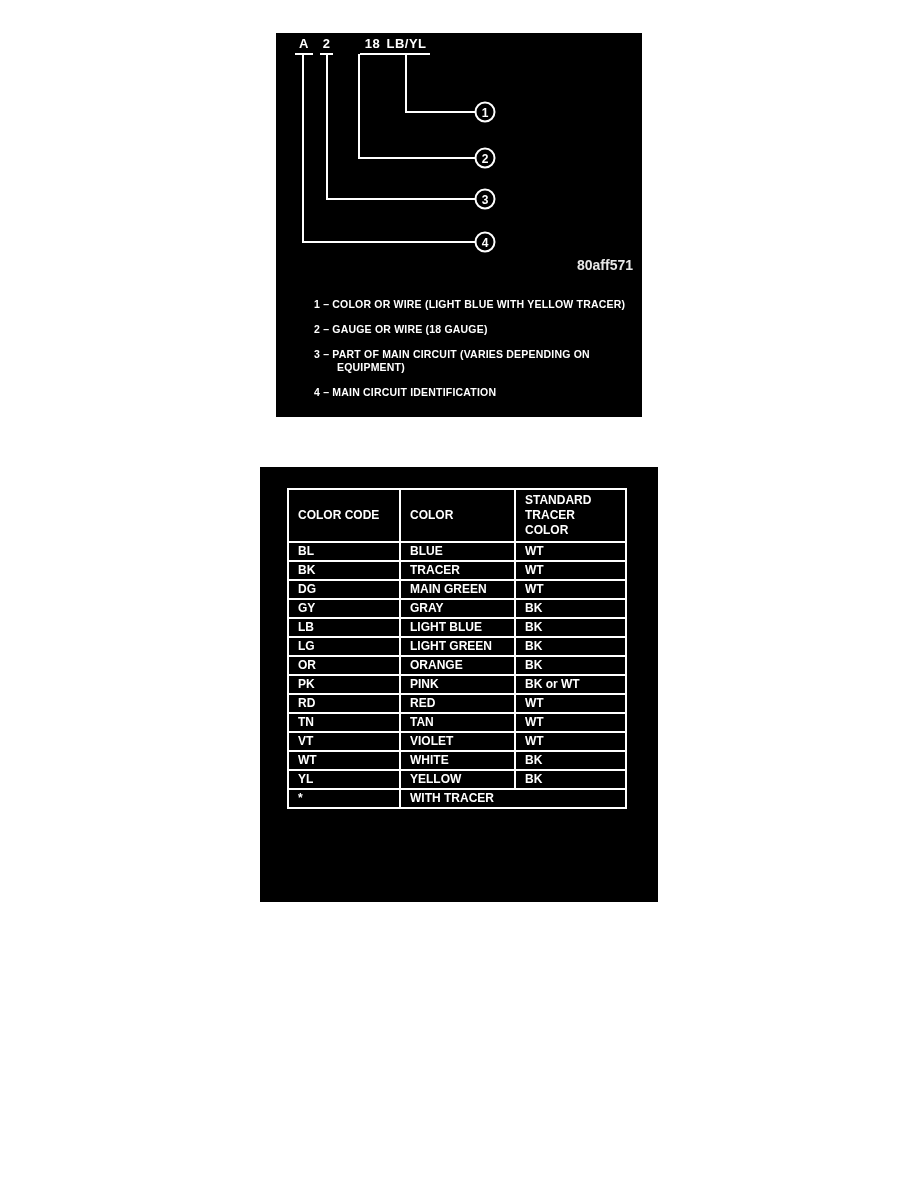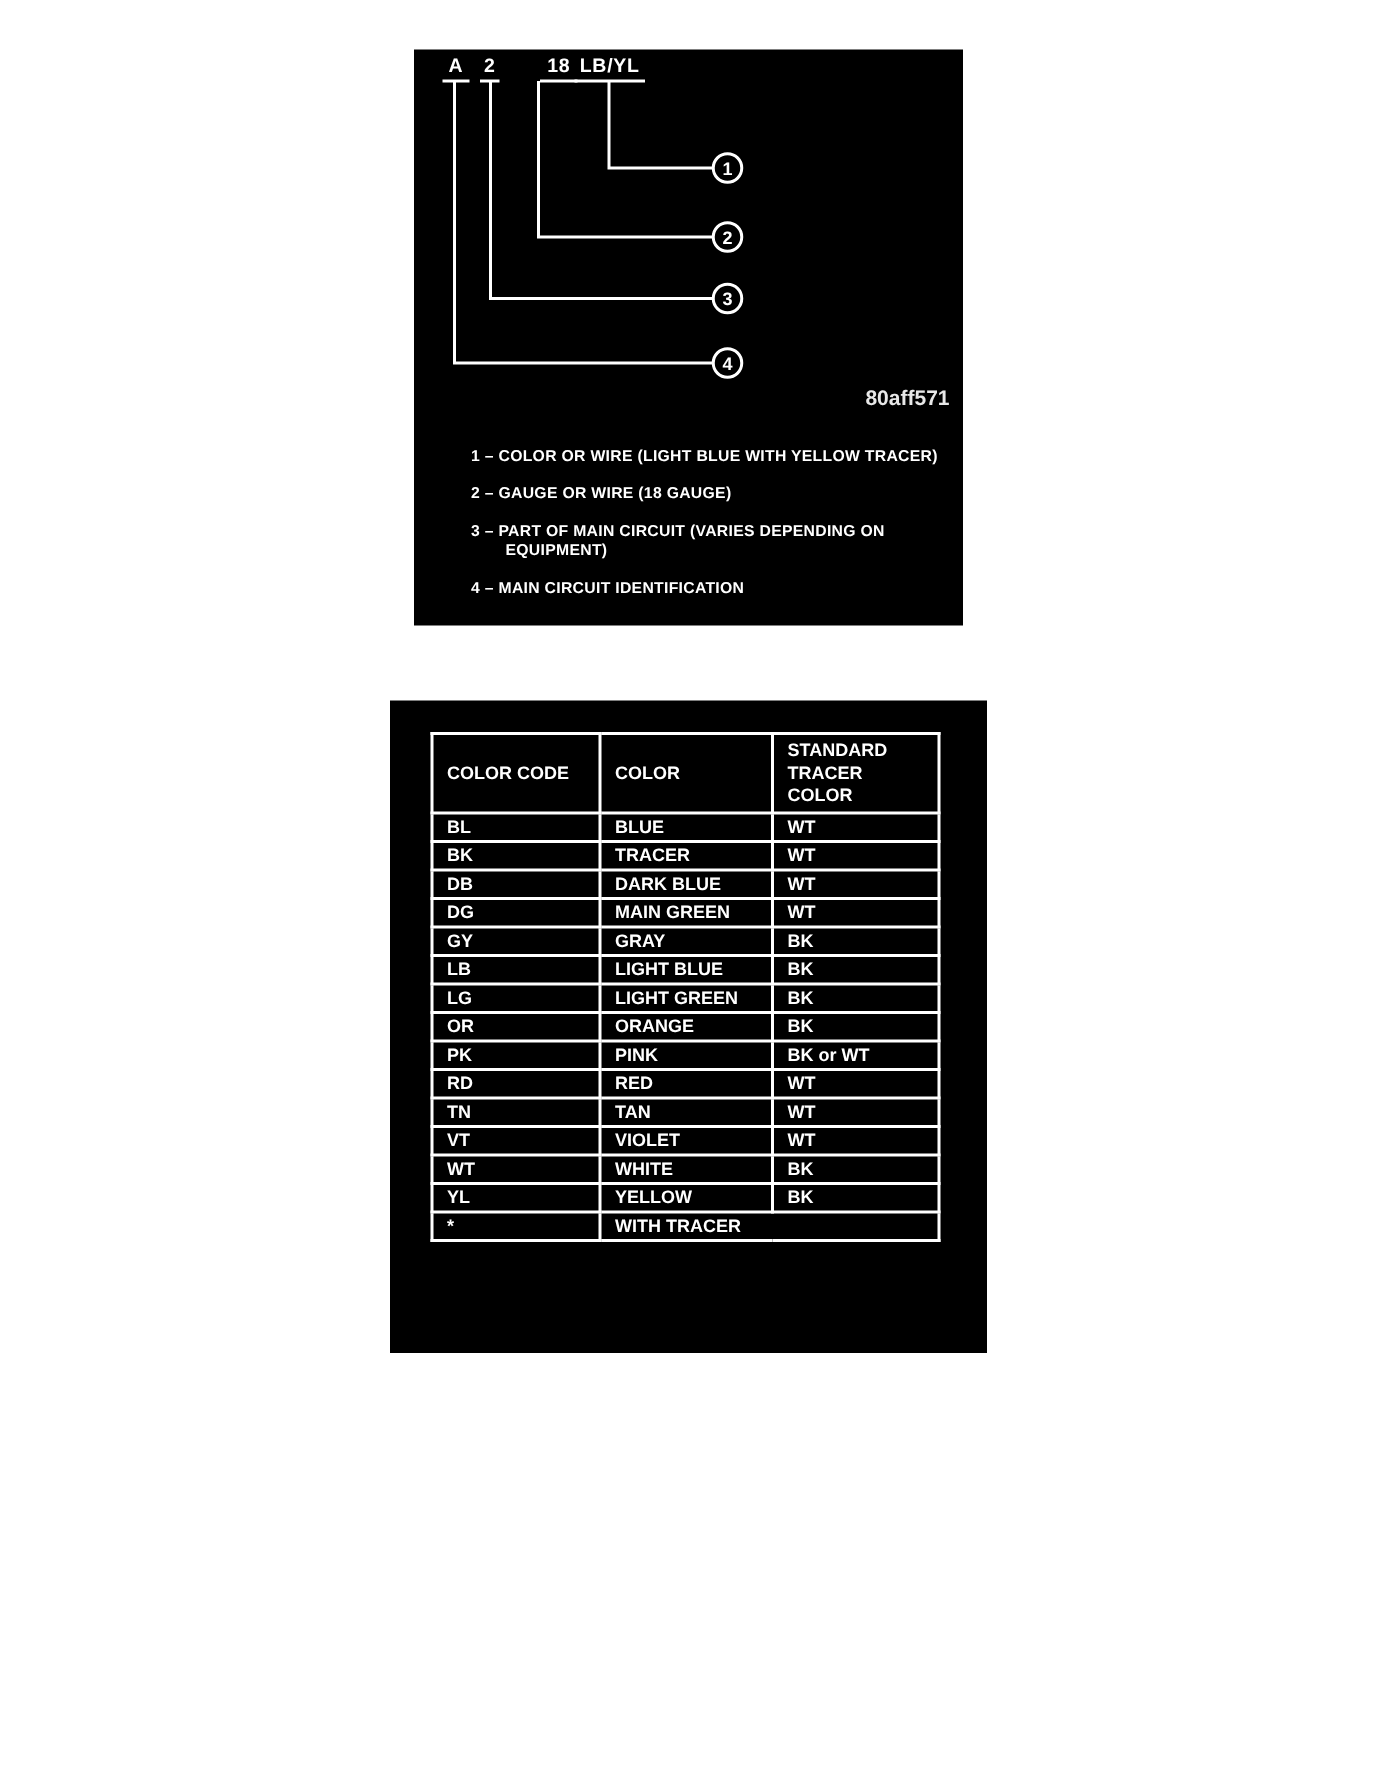--- a/index.html
+++ b/index.html
@@ -164,25 +164,20 @@
             <td>WT</td>
           </tr>
 
           <tr>
             <td>BK</td>
             <td>TRACER</td>
             <td>WT</td>
           </tr>
 
 
-          <tr>
-            <td>DB</td>
-            <td>DARK BLUE</td>
-            <td>WT</td>
-          </tr>
 
           <tr>
             <td>DG</td>
             <td>MAIN GREEN</td>
             <td>WT</td>
           </tr>
 
           <tr>
             <td>GY</td>
             <td>GRAY</td>

